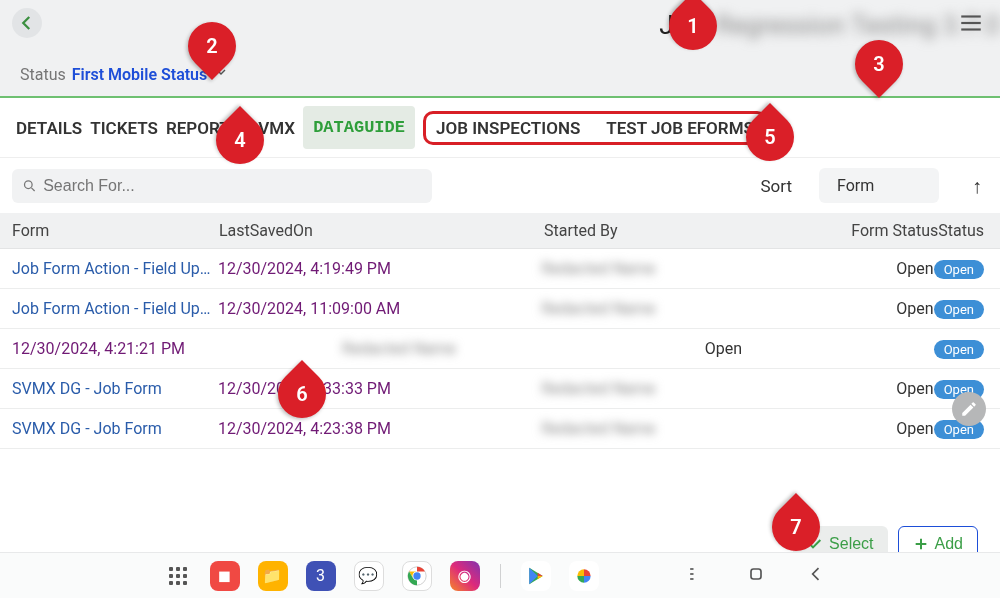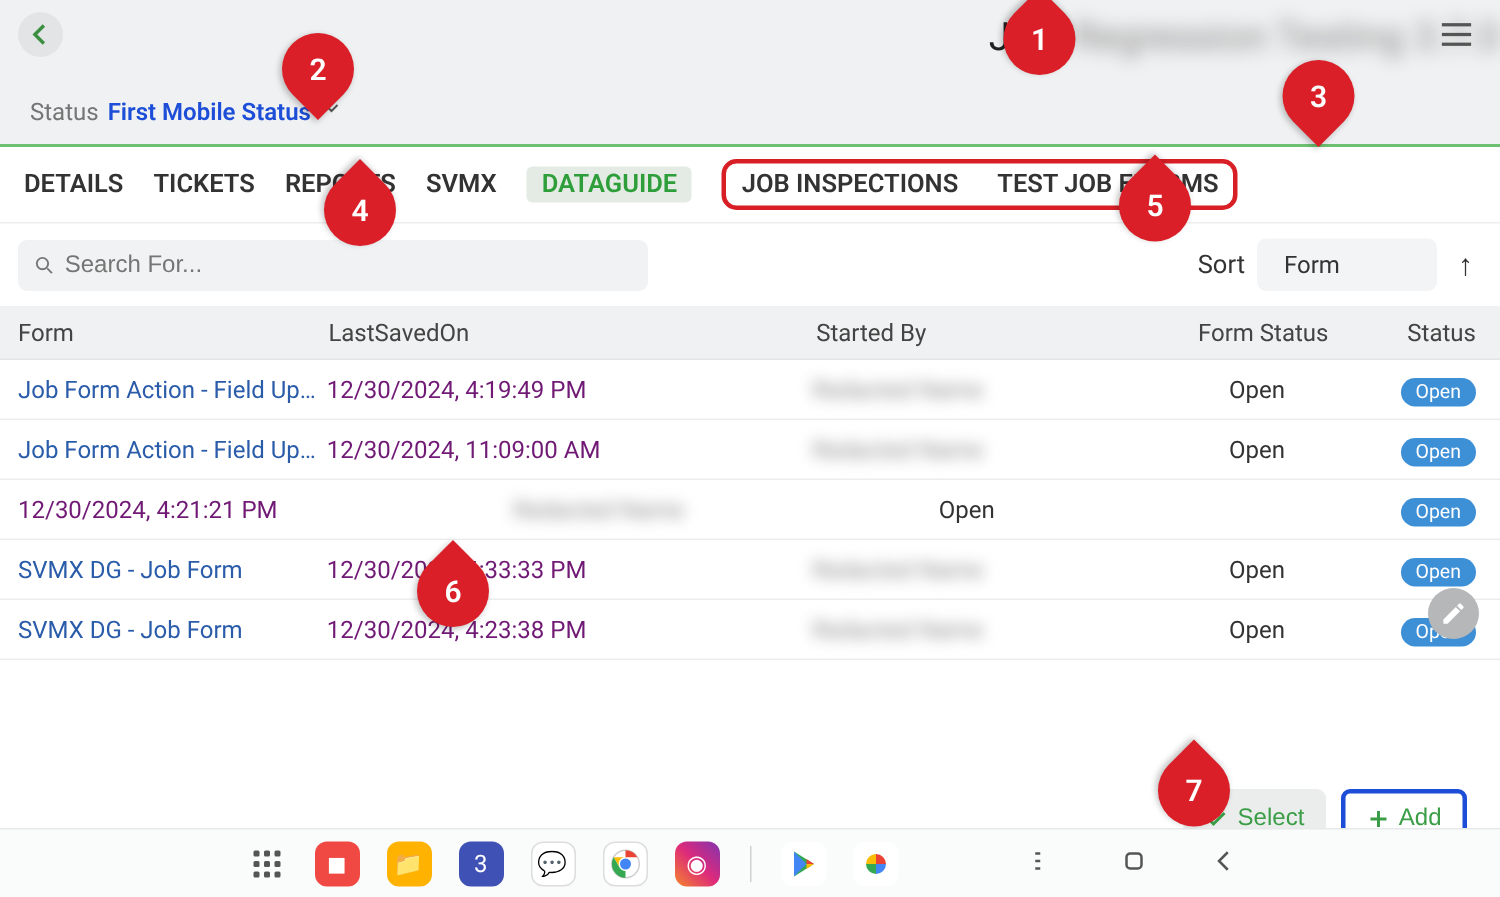--- a/index.html
+++ b/index.html
@@ -9,49 +9,49 @@
   .back-btn svg { width:18px; height:18px; }
   .job-title { position:absolute; left:0; right:0; top:10px; text-align:right; font-size:26px; color:#222; pointer-events:none; }
   .job-title span.blur { filter: blur(6px); color:#888; }
   .menu-btn { position:absolute; right:16px; top:10px; cursor:pointer; }
   .menu-btn svg { width:26px; height:26px; }
   .statusrow { padding:4px 12px 6px 8px; font-size:16px; display:flex; align-items:center; gap:6px; }
   .statusrow .lbl { color:#757575; }
   .statusrow .val { color:#1d4ed8; font-weight:600; }
   .statusrow .chev svg{ width:16px; height:16px; }
   .divider-green { height:2px; background:#6ec071; }
-  .tabs { display:flex; align-items:center; padding:8px 10px 8px 16px; gap:20px; font-size:17px; font-weight:600; color:#333; border-bottom:1px solid #eee; position:relative; }
+  .tabs { display:flex; align-items:center; padding:8px 10px 8px 16px; gap:8px; font-size:17px; font-weight:600; color:#333; border-bottom:1px solid #eee; position:relative; }
   .tabs .tab { cursor:pointer; white-space:nowrap; }
-  .tabs .tab.active { color:#2e9e3a; background:#e4ebe4; padding:2px 10px; border-radius:4px; }
+  .tabs .tab.active { color:#2e9e3a; background:#e4ebe4; padding:12px 10px; border-radius:4px;font-family:Liberation Mono, monospace; }
   .group-outline { border:3px solid #d81f26; border-radius:10px; padding:4px 10px 4px 10px; display:flex; gap:26px; }
   .searchrow { display:flex; align-items:center; padding:10px 12px 10px 12px; gap:10px; }
   .searchbox { flex:0 0 420px; display:flex; align-items:center; background:#f1f2f3; border-radius:6px; padding:8px 10px; color:#777; }
   .searchbox svg { width:16px;height:16px; margin-right:6px; }
   .searchbox input { border:none; background:transparent; outline:none; font-size:16px; color:#555; width:100%; }
-  .sort-area { margin-left:auto; display:flex; align-items:center; gap:8px; }
+  .sort-area { margin-left:auto; display:flex; align-items:center; gap:27px; }
   .sort-area .sortlbl { font-size:17px; color:#333; }
   .sort-select { background:#f3f4f5; border-radius:6px; padding:8px 18px; font-size:16px; color:#333; min-width:120px; cursor:pointer; }
   .sort-dir { font-size:20px; font-weight:700; color:#333; cursor:pointer; padding:4px 6px; }
   .theadrow { display:flex; background:#f0f1f2; color:#444; font-size:16px; padding:8px 12px; border-bottom:1px solid #e3e4e5; }
   .col-form { width:210px; }
   .col-saved { width:330px; }
   .col-started { width:205px; }
-  .col-fstatus { width:195px; text-align:center; }
+  .col-fstatus { width:195px; text-align:right; }
   .col-status { flex:1; text-align:right; padding-right:4px;}
   .trow { display:flex; align-items:center; padding:10px 12px; font-size:16px; border-bottom:1px solid #eceded; }
   .trow .col-form { color:#2a5caa; white-space:nowrap; overflow:hidden; text-overflow:ellipsis; cursor:pointer; }
   .trow .col-saved { color:#701a75; }
   .trow .col-started span { filter: blur(5px); color:#888; }
   .trow .col-fstatus { color:#333; }
   .badge { background:#3d8fd6; color:#fff; font-size:13px; padding:2px 10px; border-radius:10px; }
   .fab { position:absolute; right:14px; top:392px; width:34px; height:34px; border-radius:50%; background:#b6b7b8; display:flex; align-items:center; justify-content:center; cursor:pointer; }
   .fab svg { width:18px; height:18px; fill:#fff; }
   .bottom-actions { position:absolute; right:22px; top:512px; display:flex; gap:10px;margin-top:14px; }
   .btn-pill { display:flex; align-items:center; gap:6px; background:#ebedec; color:#3b9e47; font-size:16px; padding:8px 14px; border-radius:6px; cursor:pointer; border:none; font-weight:500; }
-  .btn-pill.add { background:#fff; border:3px solid #1d4ed8; }
+  .btn-pill.add { background:#fff; border:1px solid #1d4ed8; }
   .navbar { position:absolute; left:0; right:0; bottom:0; height:46px; background:#fafbfb; display:flex; align-items:center; justify-content:center; gap:18px; border-top:1px solid #e8e9ea; }
   .navbar .appicon { width:30px; height:30px; border-radius:8px; display:flex; align-items:center; justify-content:center; font-size:16px; color:#fff;}
   .navbar .sep { width:1px; height:24px; background:#d0d1d2; margin:0 2px;}
   .sys-btn { width:42px; text-align:center; color:#555; }
   .sys-btn svg { width:20px; height:20px; }
   .drawer-dots { width:28px; height:28px; display:grid; grid-template-columns:repeat(3,4px); grid-template-rows:repeat(3,4px); gap:3px; align-content:center; justify-content:center; }
   .drawer-dots span { width:4px;height:4px;background:#555;border-radius:1px;}
 
   
   .marker { position:absolute; width:48px; height:48px; pointer-events:none; z-index:50; }

